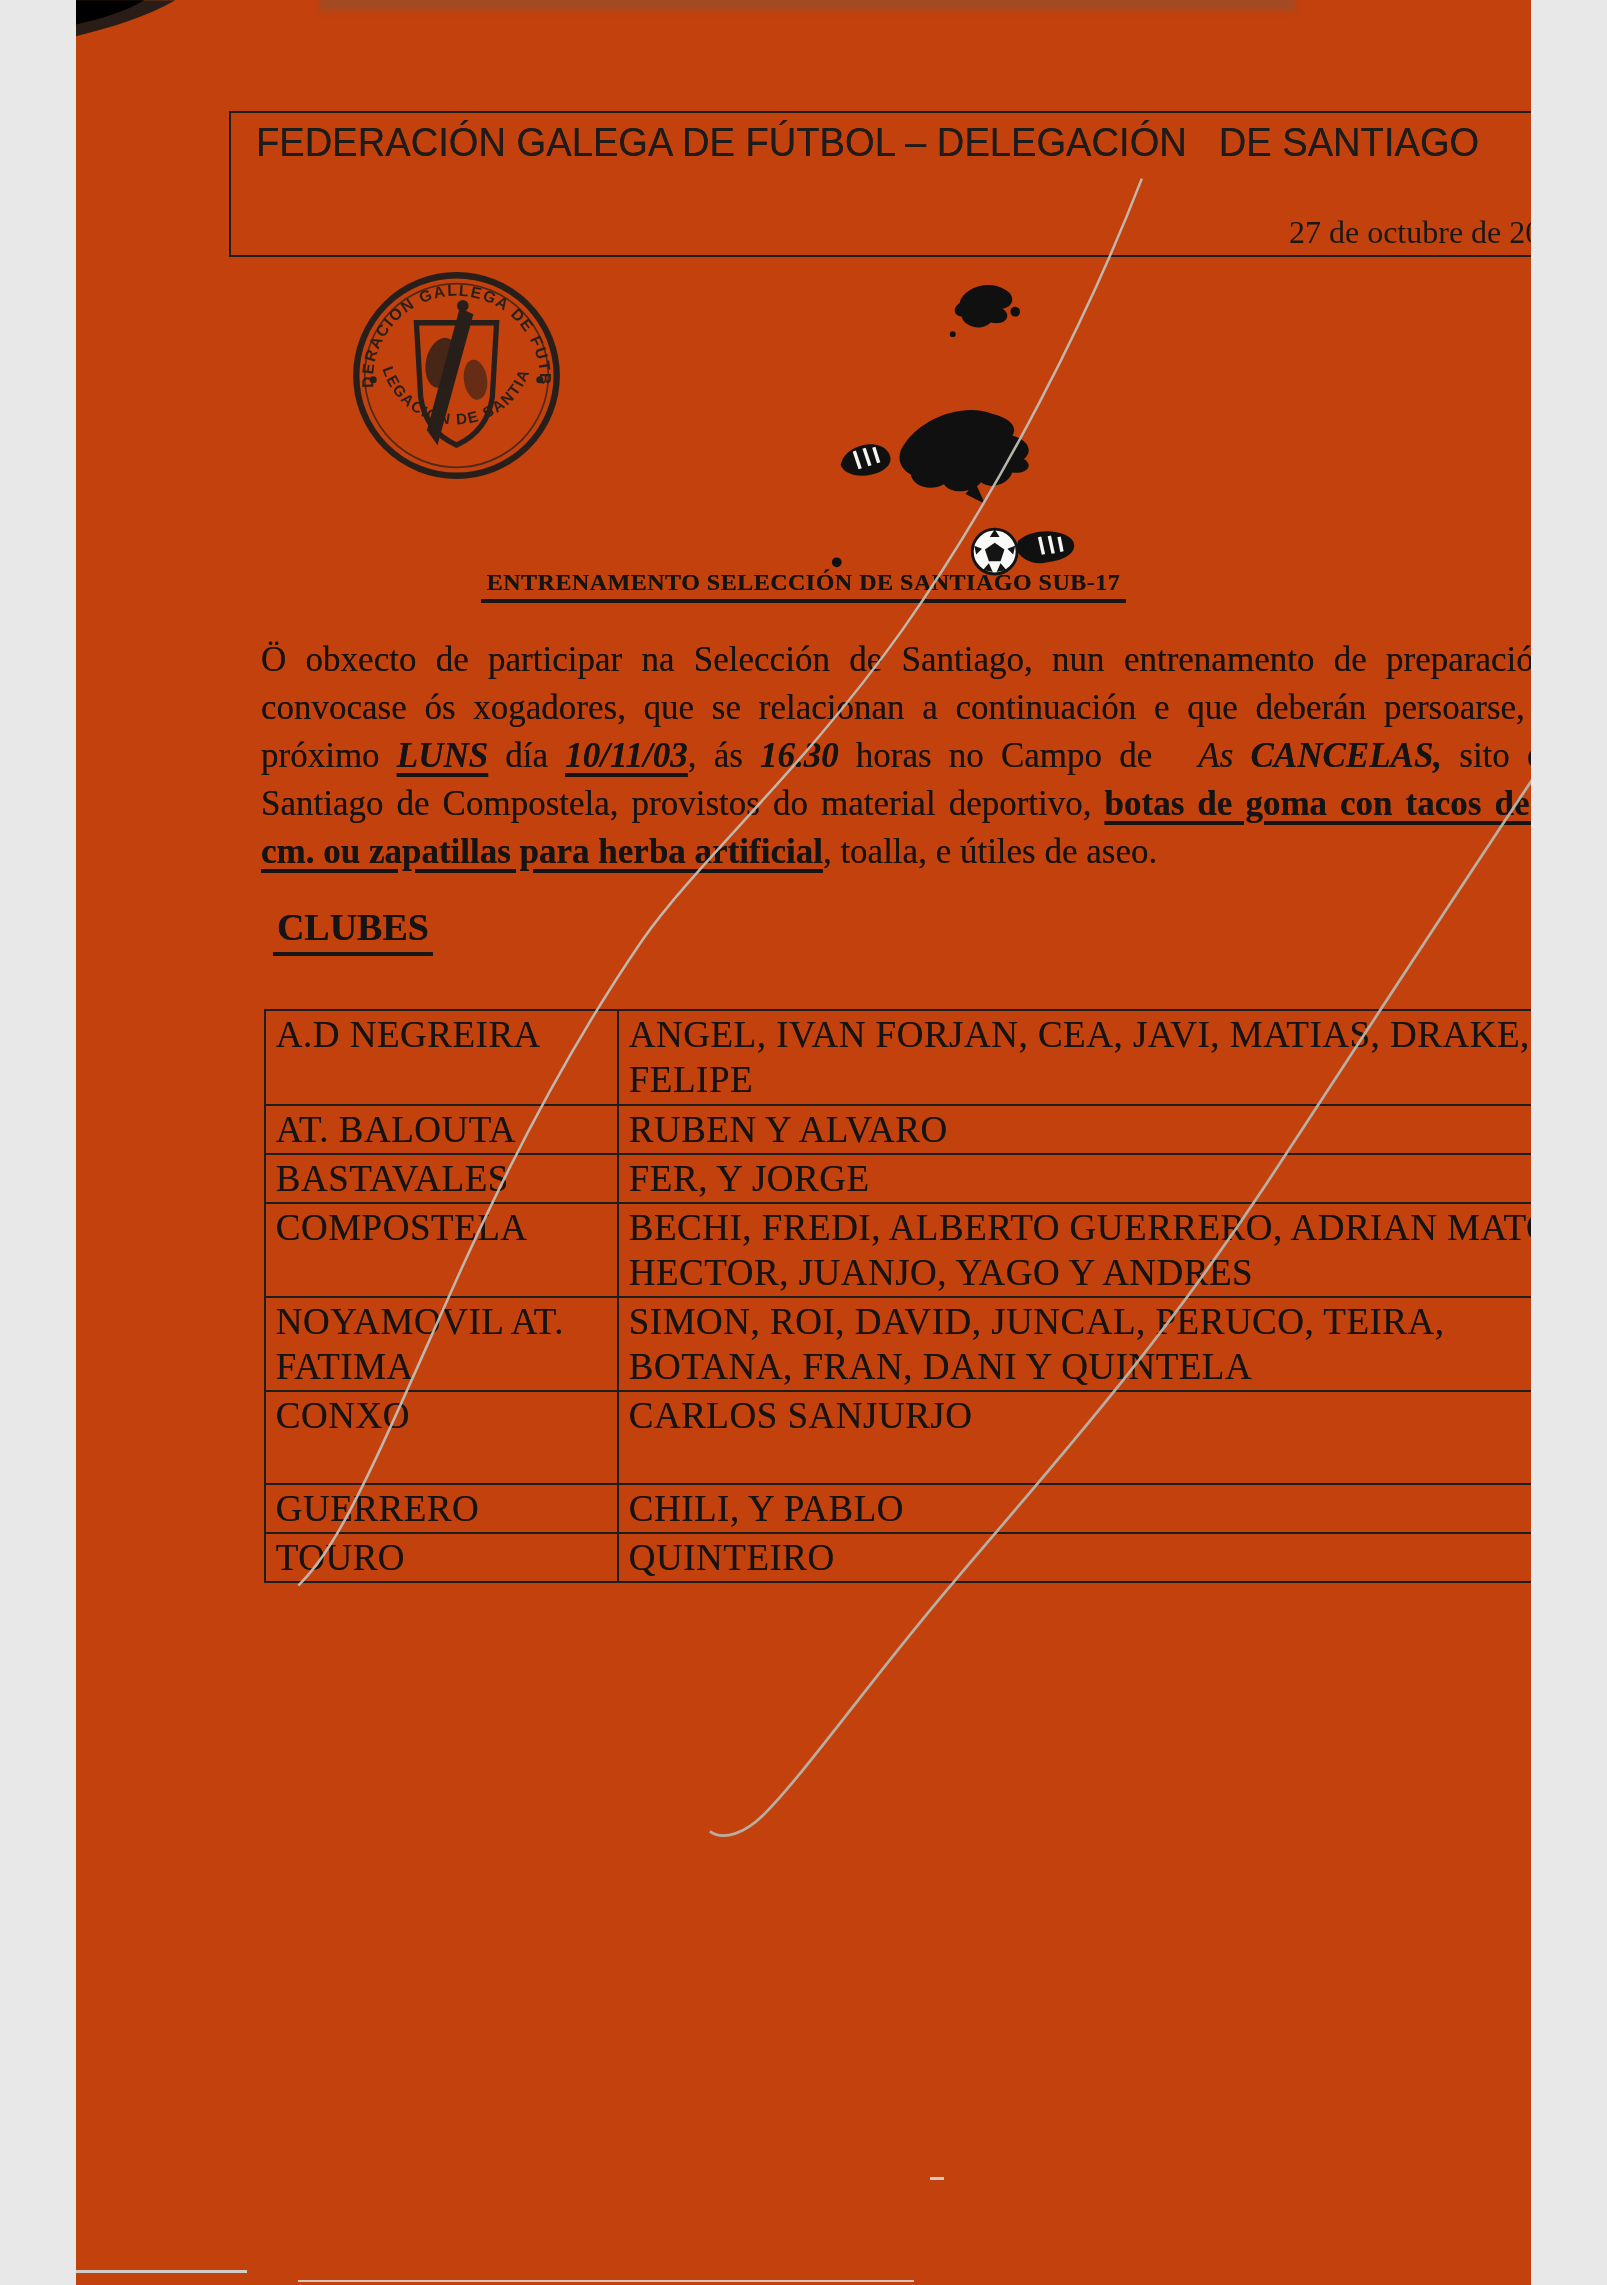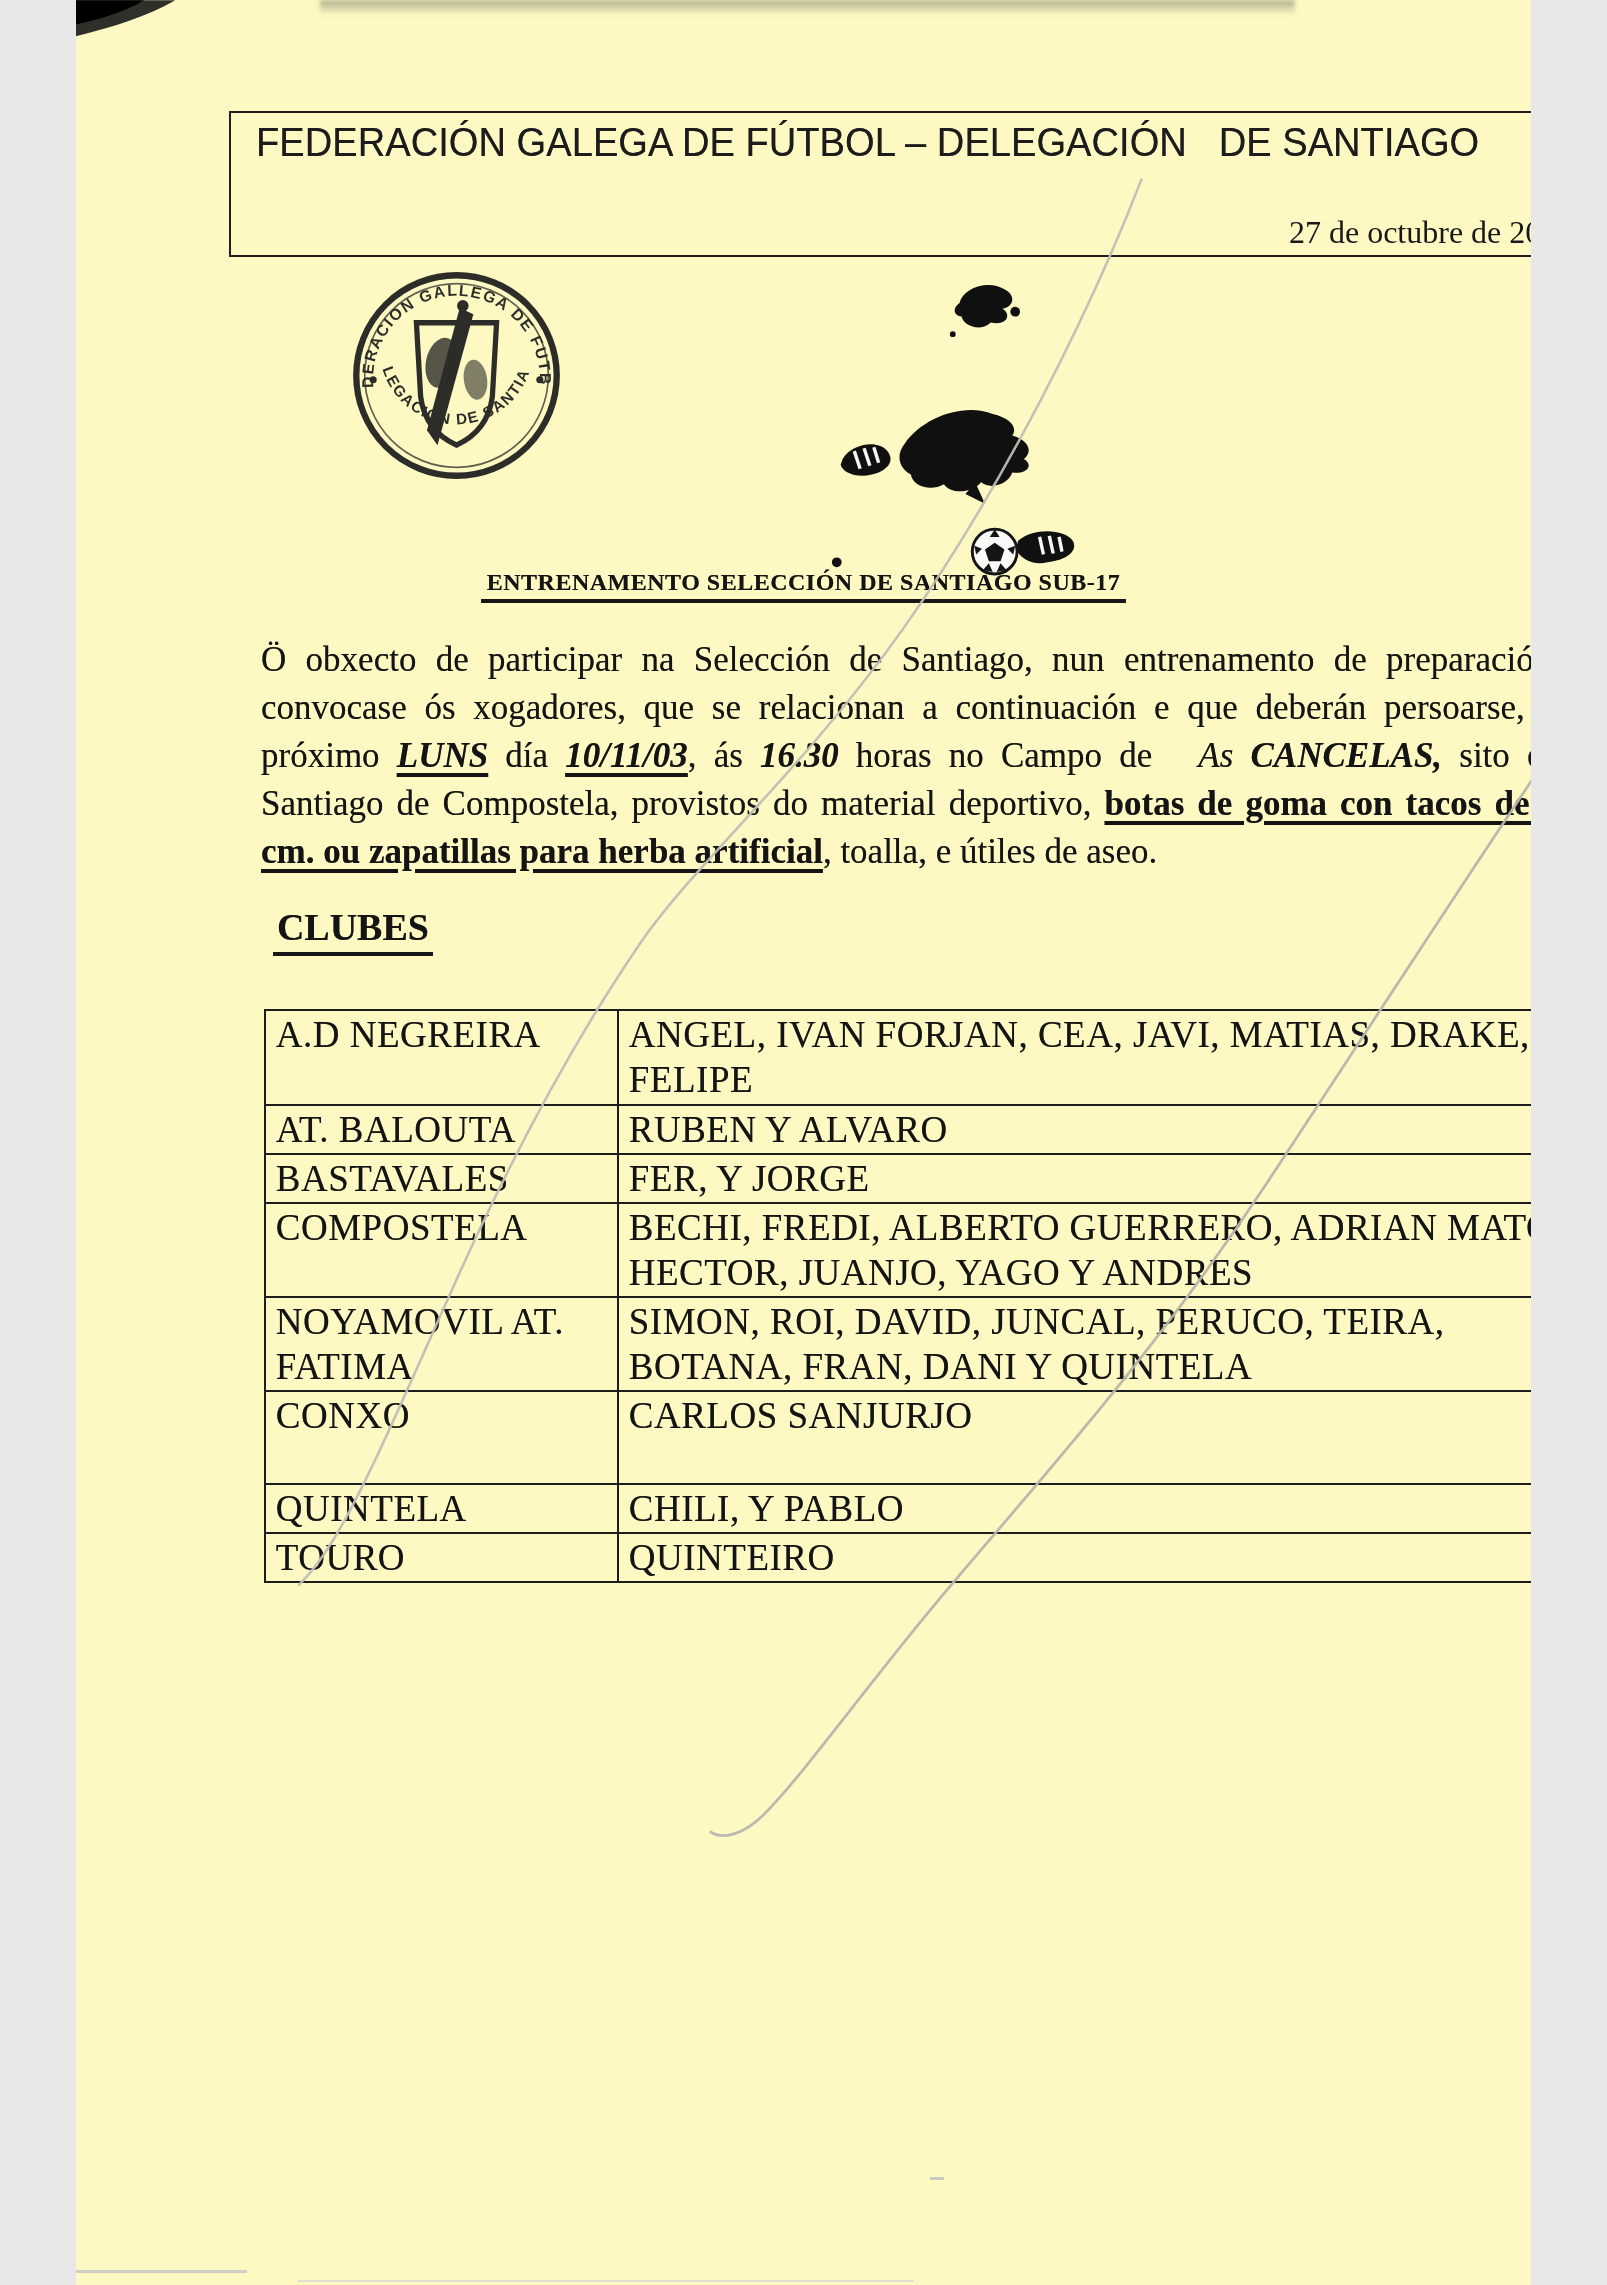--- a/index.html
+++ b/index.html
@@ -1,18 +1,18 @@
 <!DOCTYPE html>
 <html><head>
 <meta charset="utf-8">
 <style>
   html,body{margin:0;padding:0;background:#e8e8e8;}
   #page{
     position:relative;width:1455px;height:2286px;margin:0 auto;
-    background:#fef9c3;overflow:hidden;
+    background:#c2410c;overflow:hidden;
     font-family:"Liberation Serif", serif;color:#141414;
   }
   
   .top-shadow{position:absolute;left:244px;top:0;width:975px;height:14.6px;
     background:linear-gradient(180deg,rgba(95,95,88,.5),rgba(255,255,255,0));filter:blur(2px);}
   .corner-smudge{position:absolute;left:0;top:0;width:146px;height:47px;}
   .hole{position:absolute;background:#0b0b0b;border-radius:50%;}
   .hole-1{left:1521px;top:828px;width:44px;height:45px;}
   .hole-2{left:1517px;top:1447px;width:42px;height:42px;}
   .speck{position:absolute;border-radius:50%;}
@@ -182,21 +182,21 @@
         <td>NOYAMOVIL AT.
 FATIMA</td>
         <td>SIMON, ROI, DAVID, JUNCAL, PERUCO, TEIRA,
 BOTANA, FRAN, DANI Y QUINTELA</td>
       </tr>
       <tr>
         <td>CONXO</td>
         <td>CARLOS SANJURJO</td>
       </tr>
       <tr>
-        <td>QUINTELA</td>
+        <td>GUERRERO</td>
         <td>CHILI, Y PABLO</td>
       </tr>
       <tr>
         <td>TOURO</td>
         <td>QUINTEIRO</td>
       </tr>
     </tbody>
   </table>
 
   <svg class="creases" width="1607" height="2286" viewBox="0 0 1648 2344">

